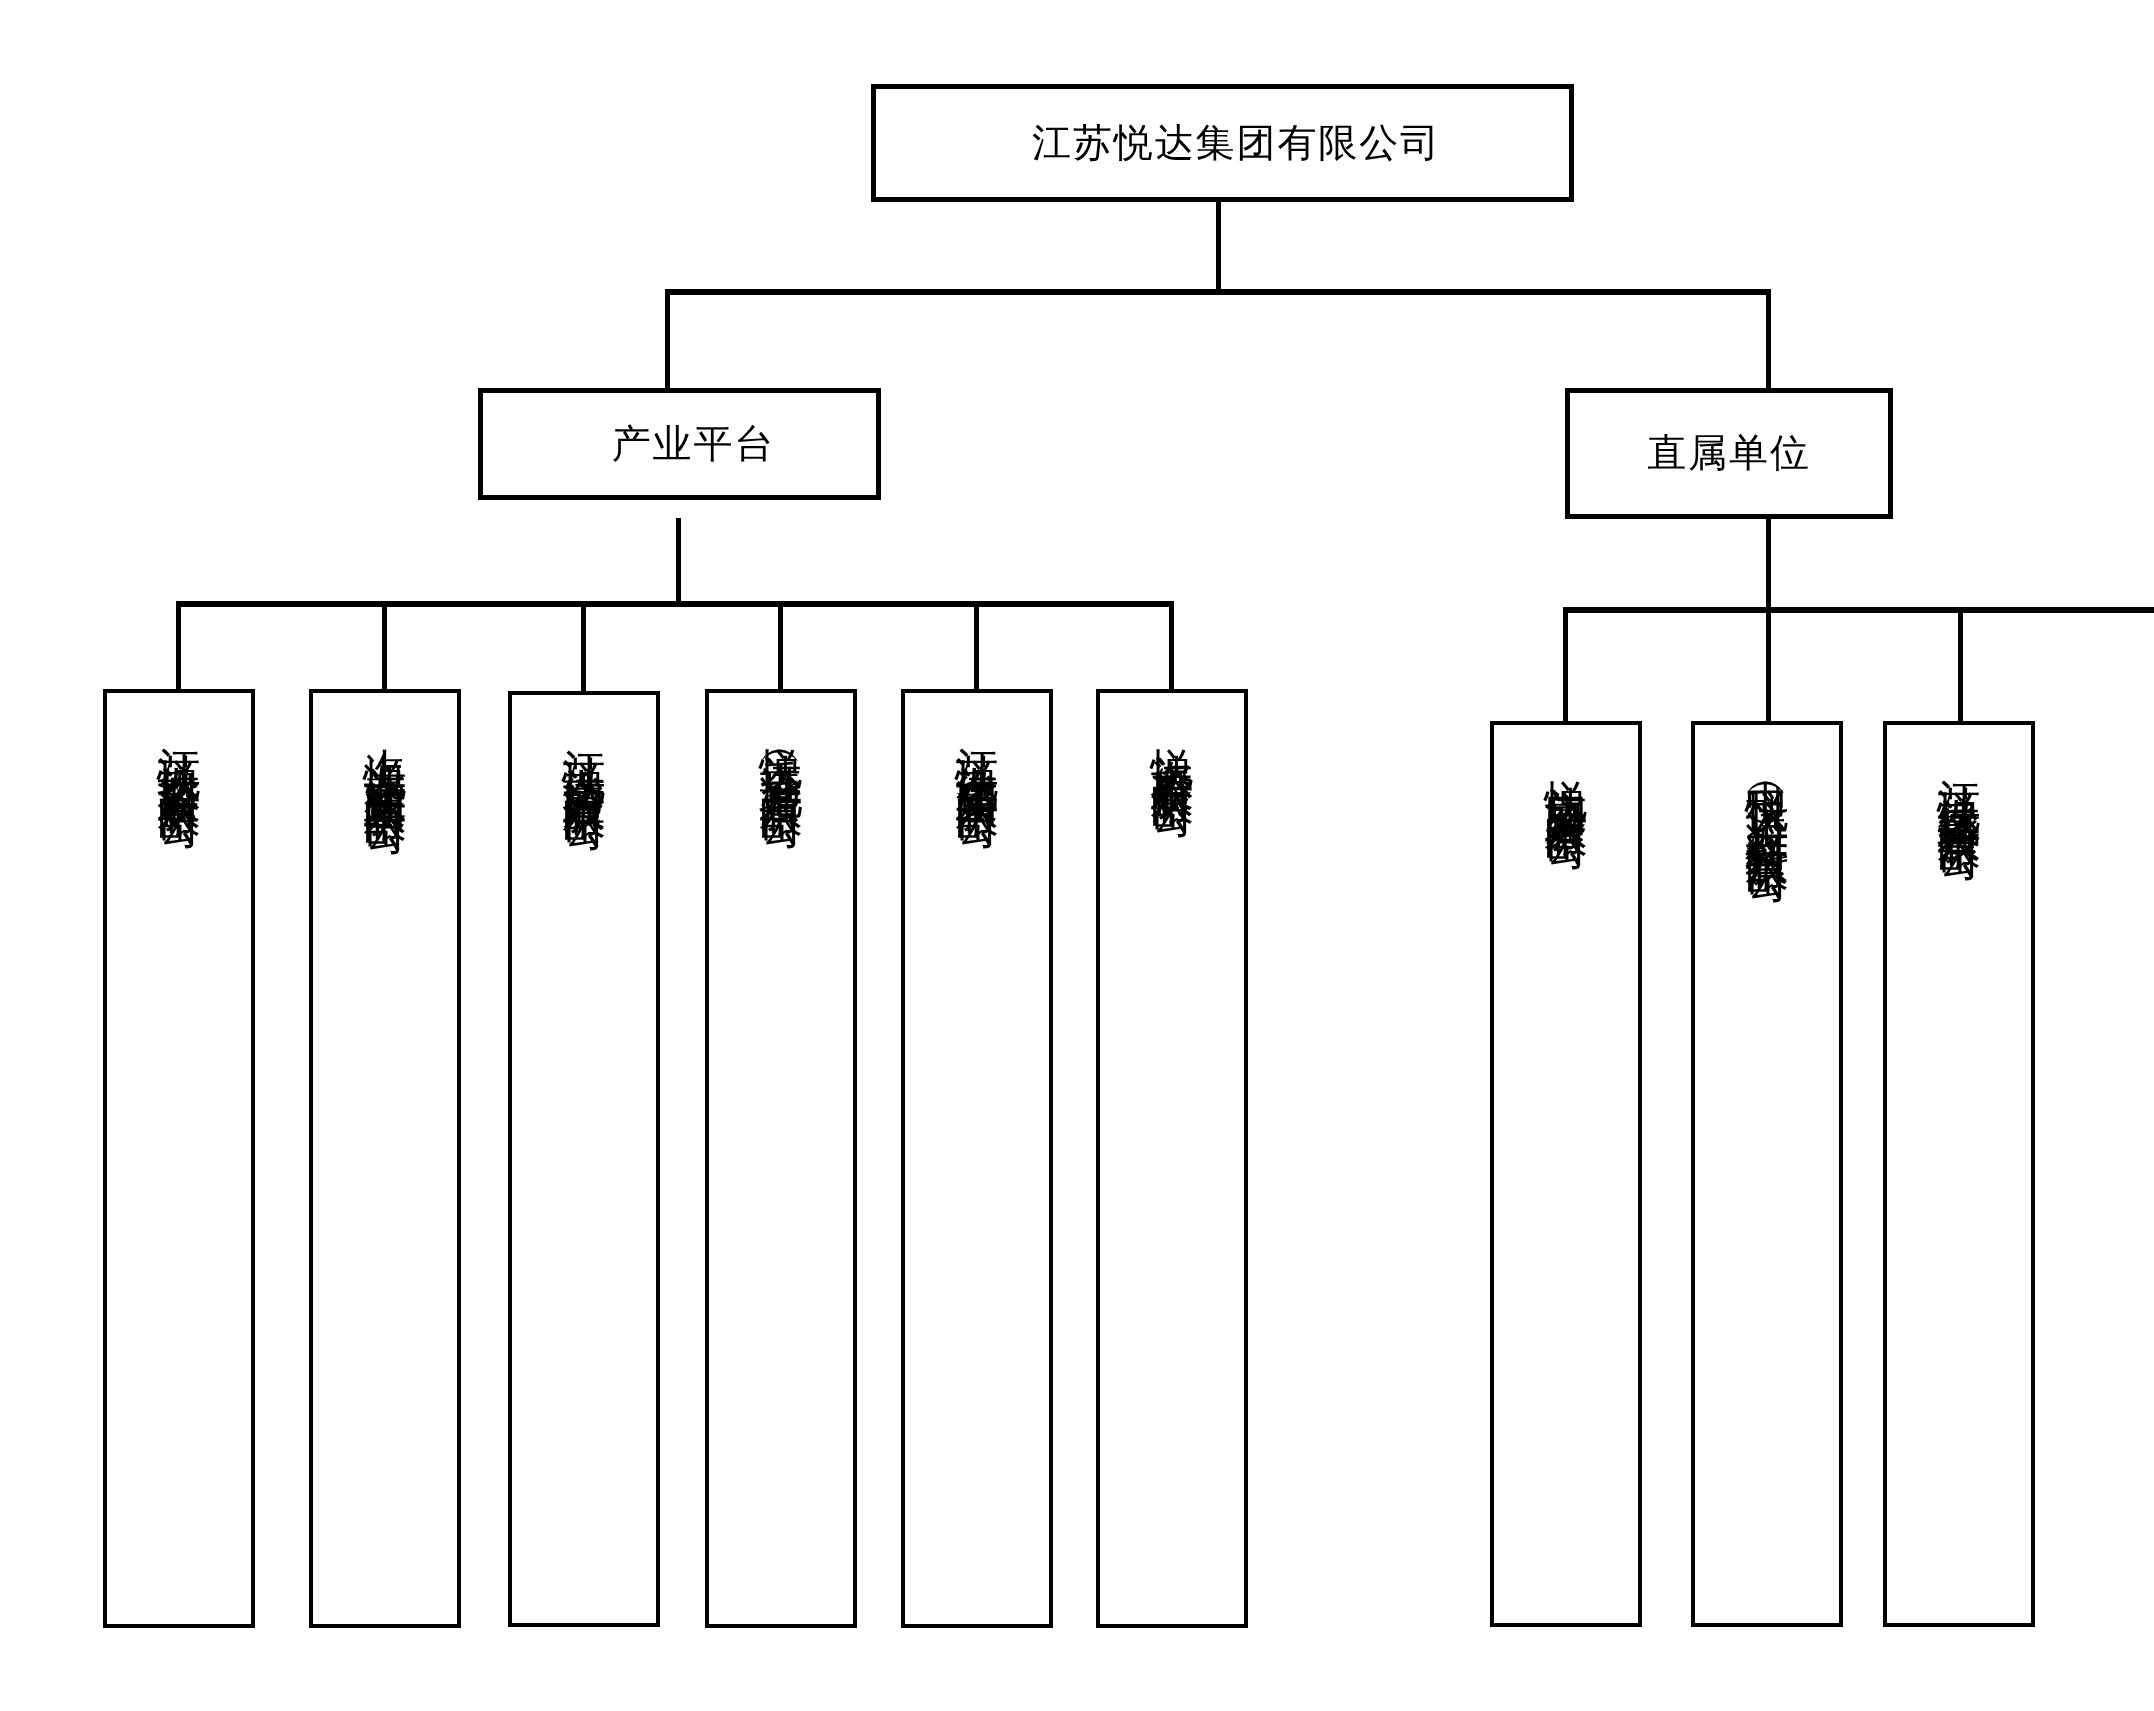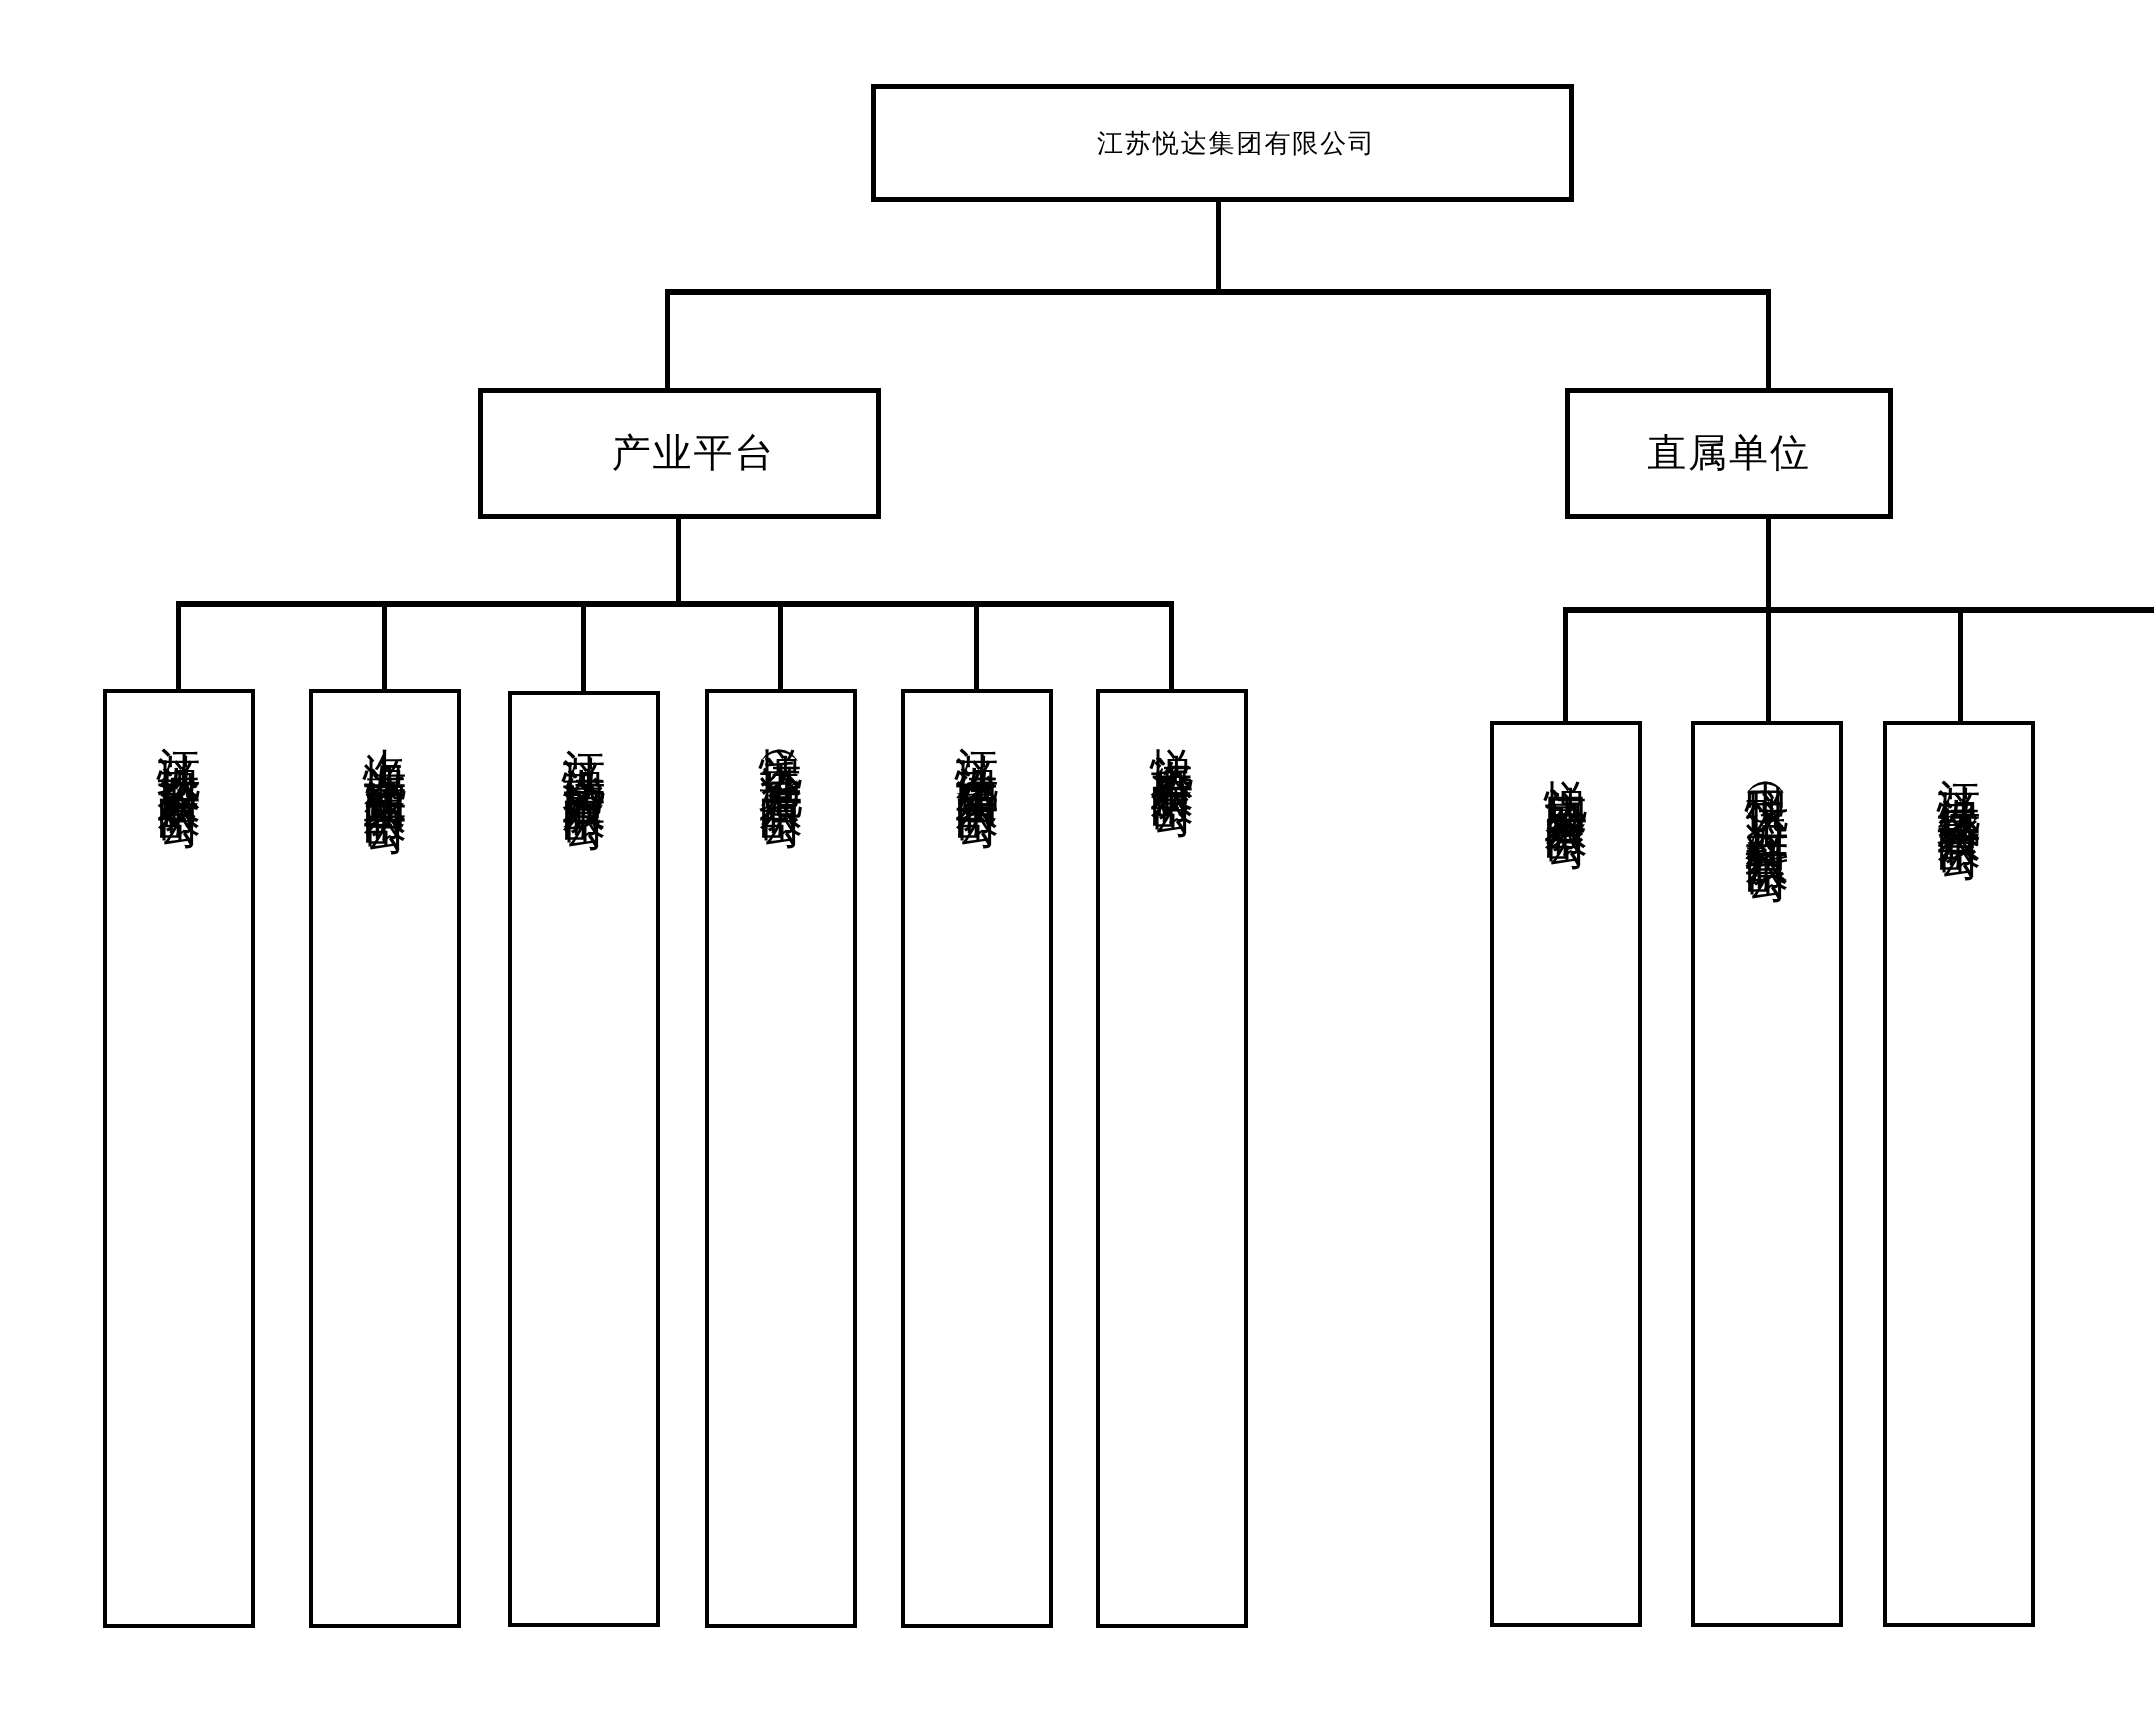--- a/index.html
+++ b/index.html
@@ -28,21 +28,21 @@
   .node.root,.node.level2{
     border-width:5.6px;
   }
   .label-h{
     font-size:37px;
     line-height:1.1;
     letter-spacing:1.9px;
     white-space:nowrap;
     text-align:center;
   }
-  .node.root .label-h{font-size:26px;margin-left:28px;}
+  .node.root .label-h{font-size:39px;margin-left:28px;}
   .node.level2 .label-h{font-size:39px;}
   .leaf{
     align-items:flex-start;
     justify-content:center;
     padding-top:20.6px;
   }
   .label-v{
     writing-mode:vertical-rl;
     text-orientation:upright;
     font-size:43px;
@@ -68,21 +68,21 @@
   </div>
 
   <div class="conn vline" style="left:1216px; top:200px; height:92px;"></div>
 
   <div class="conn hline" style="left:665px; top:289px; width:1106px;"></div>
 
   <div class="conn vline" style="left:665px; top:289px; height:103px;"></div>
 
   <div class="conn vline" style="left:1766px; top:289px; height:103px;"></div>
 
-  <div class="node level2" style="left:478px; top:388px; width:403px; height:131px;padding-left:28px;">
+  <div class="node level2" style="left:478px; top:388px; width:403px; height:112px;padding-left:28px;">
     <span class="label-h">产业平台</span>
   </div>
 
   <div class="node level2" style="left:1565px; top:388px; width:328px; height:131px;">
     <span class="label-h">直属单位</span>
   </div>
 
   <div class="conn vline" style="left:676px; top:518px; height:87px;"></div>
   <div class="conn hline" style="left:176px; top:601px; width:997px;"></div>
   <div class="conn vline" style="left:176px; top:601px; height:90px;"></div>

